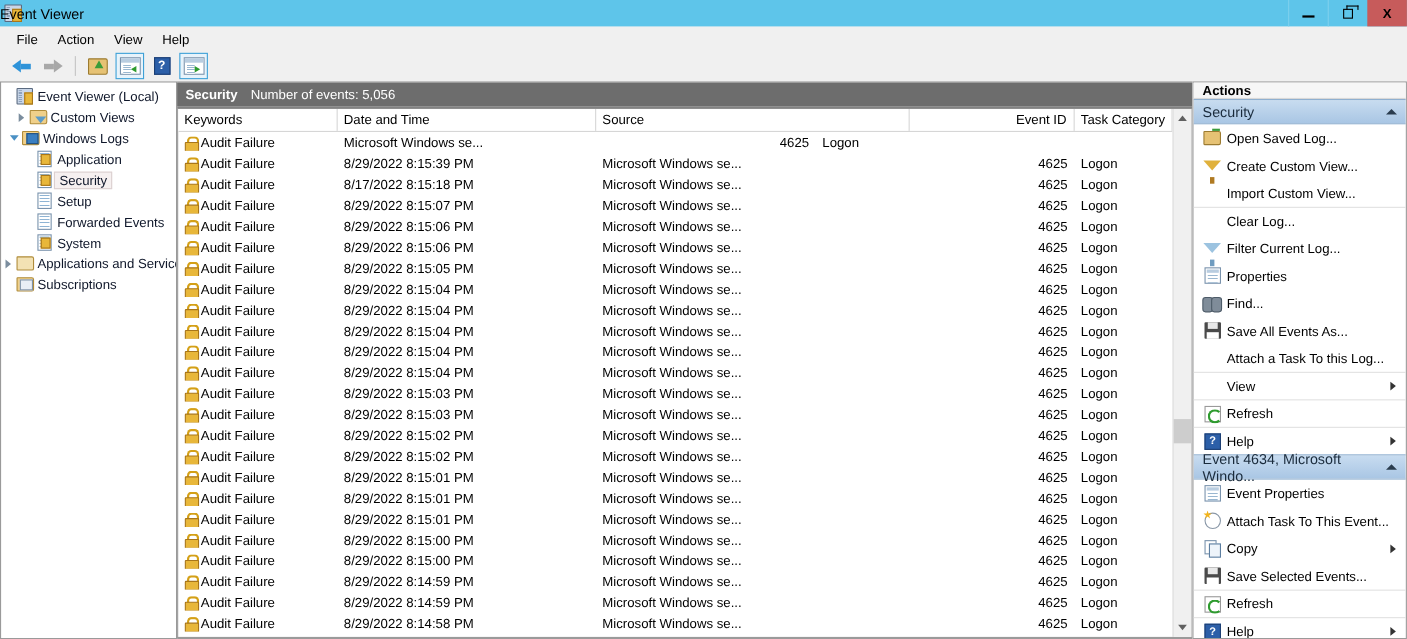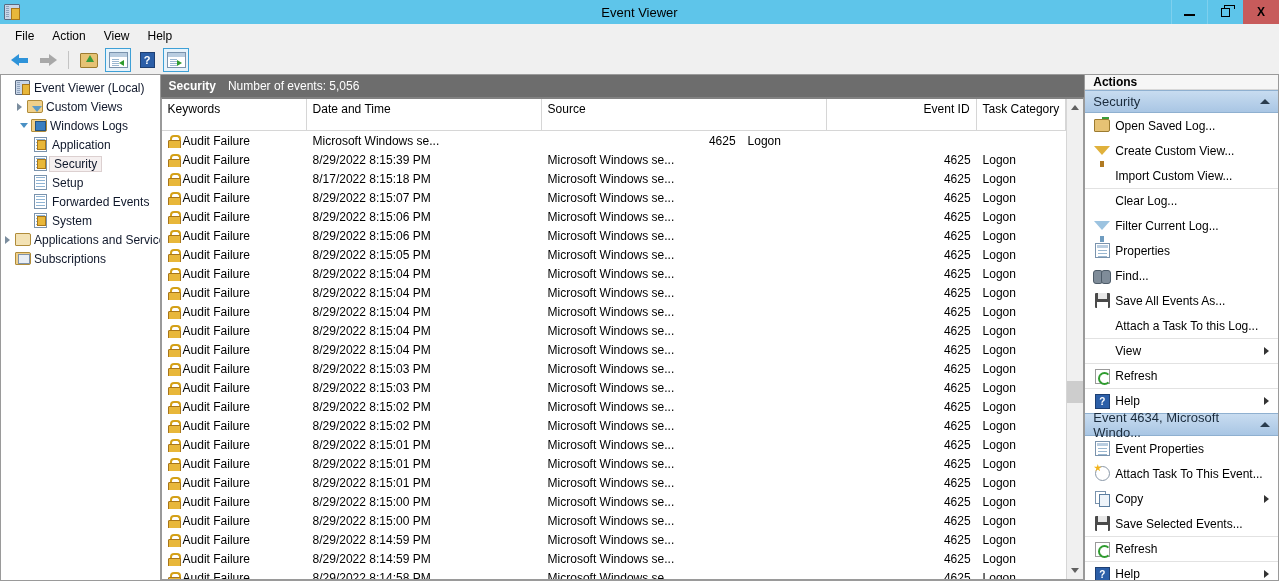--- a/index.html
+++ b/index.html
@@ -23,21 +23,21 @@
   }
   .title-icon::before {
     content:""; position:absolute; left:1px; top:1px; bottom:1px; width:3px;
     background: repeating-linear-gradient(to bottom,#8fa3bd 0 1px,#c9d6e8 1px 2px);
   }
   .title-icon::after {
     content:""; position:absolute; left:6px; top:3px; width:7px; height:10px;
     background:#e8b73a; border:1px solid #a8761a;
   }
   .title-text {
-    position:absolute; left:0; right:0; text-align:center;
+    position:absolute; left:0; right:0; text-align:left;
     font-size:13px; color:#000; pointer-events:none;
   }
   .winbtns { margin-left:auto; display:flex; height:24px; z-index:2; }
   .winbtn {
     width:36px; height:24px; display:flex; align-items:center; justify-content:center;
     font-size:12px; color:#000; border-left:1px solid #7ed0ee;
   }
   .winbtn.close { background:#c75b5b; color:#000; font-weight:bold; border-left:none; }
   .min-glyph { width:11px; height:2px; background:#000; margin-top:6px; }
   .max-glyph { width:9px; height:9px; border:1.5px solid #000; position:relative; }
@@ -137,21 +137,21 @@
   .center { flex:1; display:flex; flex-direction:column; background:#fff;
     border-top:1px solid #9a9a9a; border-bottom:1px solid #9a9a9a; }
   .log-header {
     height:22px; background:#6d6d6d; color:#fff; display:flex; align-items:center;
     padding-left:8px; gap:12px; font-size:12px;
   }
   .log-header .name { font-weight:bold; }
 
   .listwrap { flex:1; display:flex; border:1px solid #9a9a9a; border-top:2px solid #828282; overflow:hidden; }
   .listmain { flex:1; display:flex; flex-direction:column; overflow:hidden; }
-  .thead { display:flex; height:32px; background:#fff; border-bottom:1px solid #d6d6d6; }
+  .thead { display:flex; height:21px; background:#fff; border-bottom:1px solid #d6d6d6; }
   .th {
     font-size:12px; color:#000; padding:3px 6px; border-right:1px solid #d6d6d6;
     white-space:nowrap; overflow:hidden;
   }
   .th.c0{width:145px;} .th.c1{width:235px;} .th.c2{width:285px;}
   .th.c3{width:150px; text-align:right;} .th.c4{flex:1;}
   .rows { flex:1; overflow:hidden; }
   .row { display:flex; height:19px; align-items:center; font-size:12px; color:#000; }
   .cell { padding:0 6px; white-space:nowrap; overflow:hidden; }
   .cell.c0{width:145px; display:flex; align-items:center; gap:4px; padding-left:6px;}
@@ -288,21 +288,21 @@
     <div id="tree-items">
   <div class="tnode" style="padding-left:12px">
     <span class="twist">
             <span class="tri-c"></span>
           </span>
     <span class="ticon">
             <span class="gi-folder funnel"></span>
           </span>
     <span class="tlabel">Custom Views</span>
   </div>
-  <div class="tnode" style="padding-left:16px">
+  <div class="tnode" style="padding-left:5px">
     <span class="twist">
             <span class="tri-o"></span>
           </span>
     <span class="ticon">
             <span class="gi-folder mon"></span>
           </span>
     <span class="tlabel">Windows Logs</span>
   </div>
   <div class="tnode" style="padding-left:18px">
     <span class="twist"></span>

